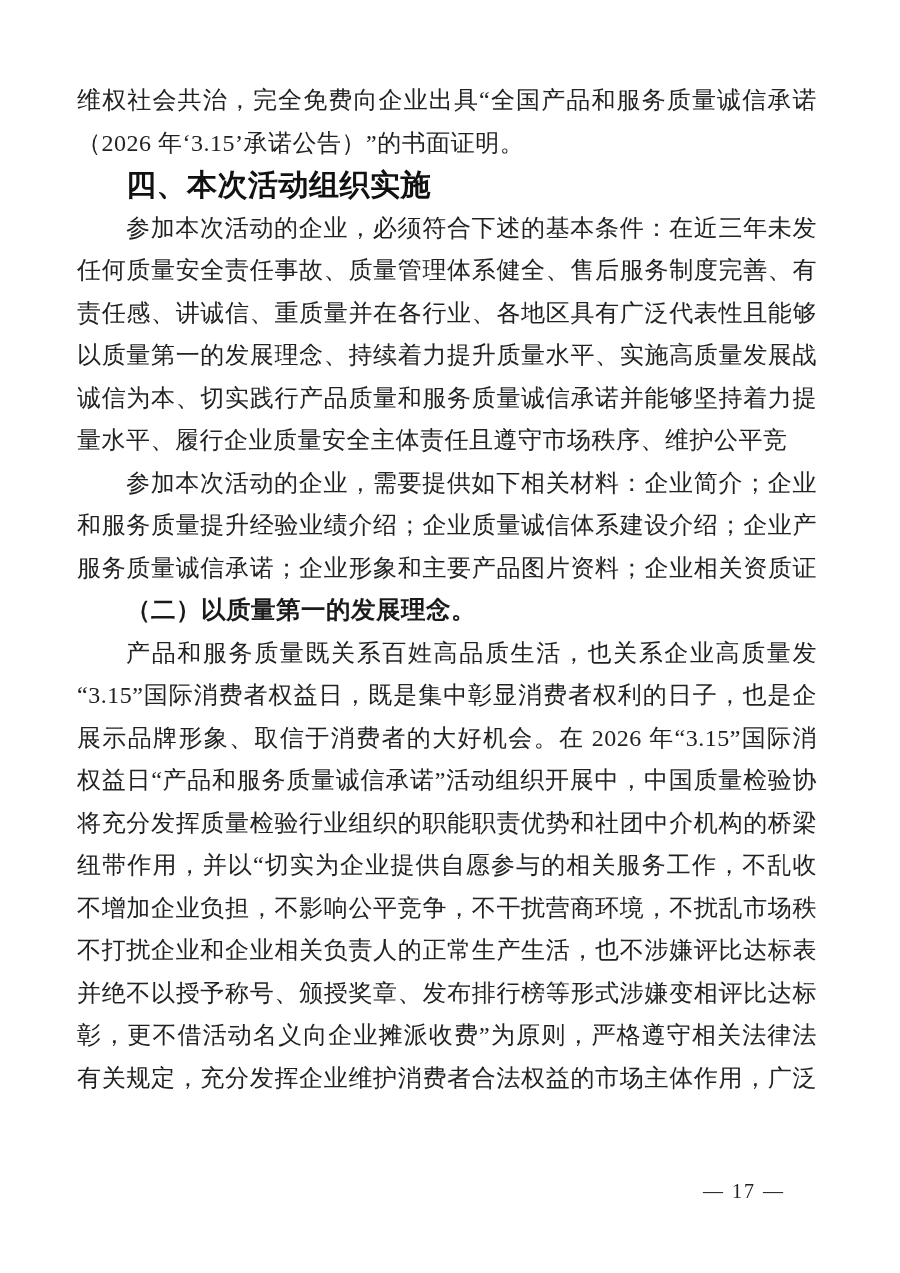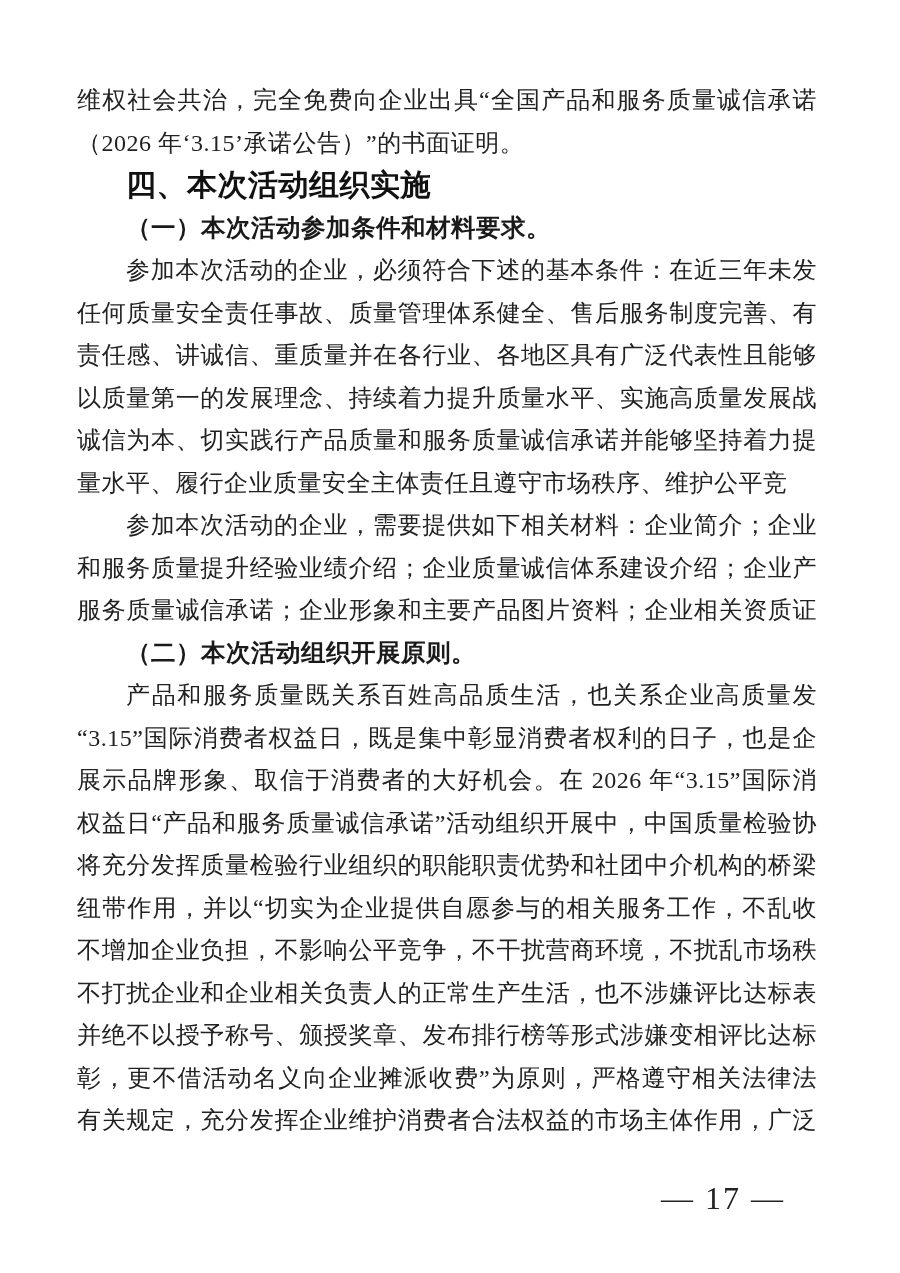--- a/index.html
+++ b/index.html
@@ -46,44 +46,43 @@
     font-weight: 700;
     font-size: 24.5px;
     color: #1a1a1a;
   }
   .page-number {
     position: absolute;
     top: 1180px;
     left: 0;
     width: 785px;
     text-align: right;
-    font-size: 32px;
+    font-size: 20px;
     letter-spacing: 2px;
     color: #222222;
   }
 </style>
 </head>
 <body>
 
 <div class="page">
   <div class="content">
       <div class="line body justify">维权社会共治，完全免费向企业出具“全国产品和服务质量诚信承诺企业</div>
       <div class="line body">（2026 年‘3.15’承诺公告）”的书面证明。</div>
       <div class="line heading-major indent">四、本次活动组织实施</div>
-      <div class="line heading-sub indent">（一）本次活动参加条件和材料要求。</div>
       <div class="line body indent justify">参加本次活动的企业，必须符合下述的基本条件：在近三年未发生过</div>
       <div class="line body justify">任何质量安全责任事故、质量管理体系健全、售后服务制度完善、有社会</div>
       <div class="line body justify">责任感、讲诚信、重质量并在各行业、各地区具有广泛代表性且能够坚持</div>
       <div class="line body justify">以质量第一的发展理念、持续着力提升质量水平、实施高质量发展战略、</div>
       <div class="line body justify">诚信为本、切实践行产品质量和服务质量诚信承诺并能够坚持着力提升质</div>
       <div class="line body">量水平、履行企业质量安全主体责任且遵守市场秩序、维护公平竞争。</div>
       <div class="line body indent justify">参加本次活动的企业，需要提供如下相关材料：企业简介；企业产品</div>
       <div class="line body justify">和服务质量提升经验业绩介绍；企业质量诚信体系建设介绍；企业产品和</div>
       <div class="line body justify">服务质量诚信承诺；企业形象和主要产品图片资料；企业相关资质证明材</div>
-      <div class="line heading-sub indent">（二）本次活动组织开展原则。</div>
+      <div class="line heading-sub indent">（二）以质量第一的发展理念。</div>
       <div class="line body indent justify">产品和服务质量既关系百姓高品质生活，也关系企业高质量发展。</div>
       <div class="line body justify">“3.15”国际消费者权益日，既是集中彰显消费者权利的日子，也是企业</div>
       <div class="line body justify">展示品牌形象、取信于消费者的大好机会。在 2026 年“3.15”国际消费者</div>
       <div class="line body justify">权益日“产品和服务质量诚信承诺”活动组织开展中，中国质量检验协会</div>
       <div class="line body justify">将充分发挥质量检验行业组织的职能职责优势和社团中介机构的桥梁和</div>
       <div class="line body justify">纽带作用，并以“切实为企业提供自愿参与的相关服务工作，不乱收费，</div>
       <div class="line body justify">不增加企业负担，不影响公平竞争，不干扰营商环境，不扰乱市场秩序，</div>
       <div class="line body justify">不打扰企业和企业相关负责人的正常生产生活，也不涉嫌评比达标表彰，</div>
       <div class="line body justify">并绝不以授予称号、颁授奖章、发布排行榜等形式涉嫌变相评比达标表</div>
       <div class="line body justify">彰，更不借活动名义向企业摊派收费”为原则，严格遵守相关法律法规和</div>

